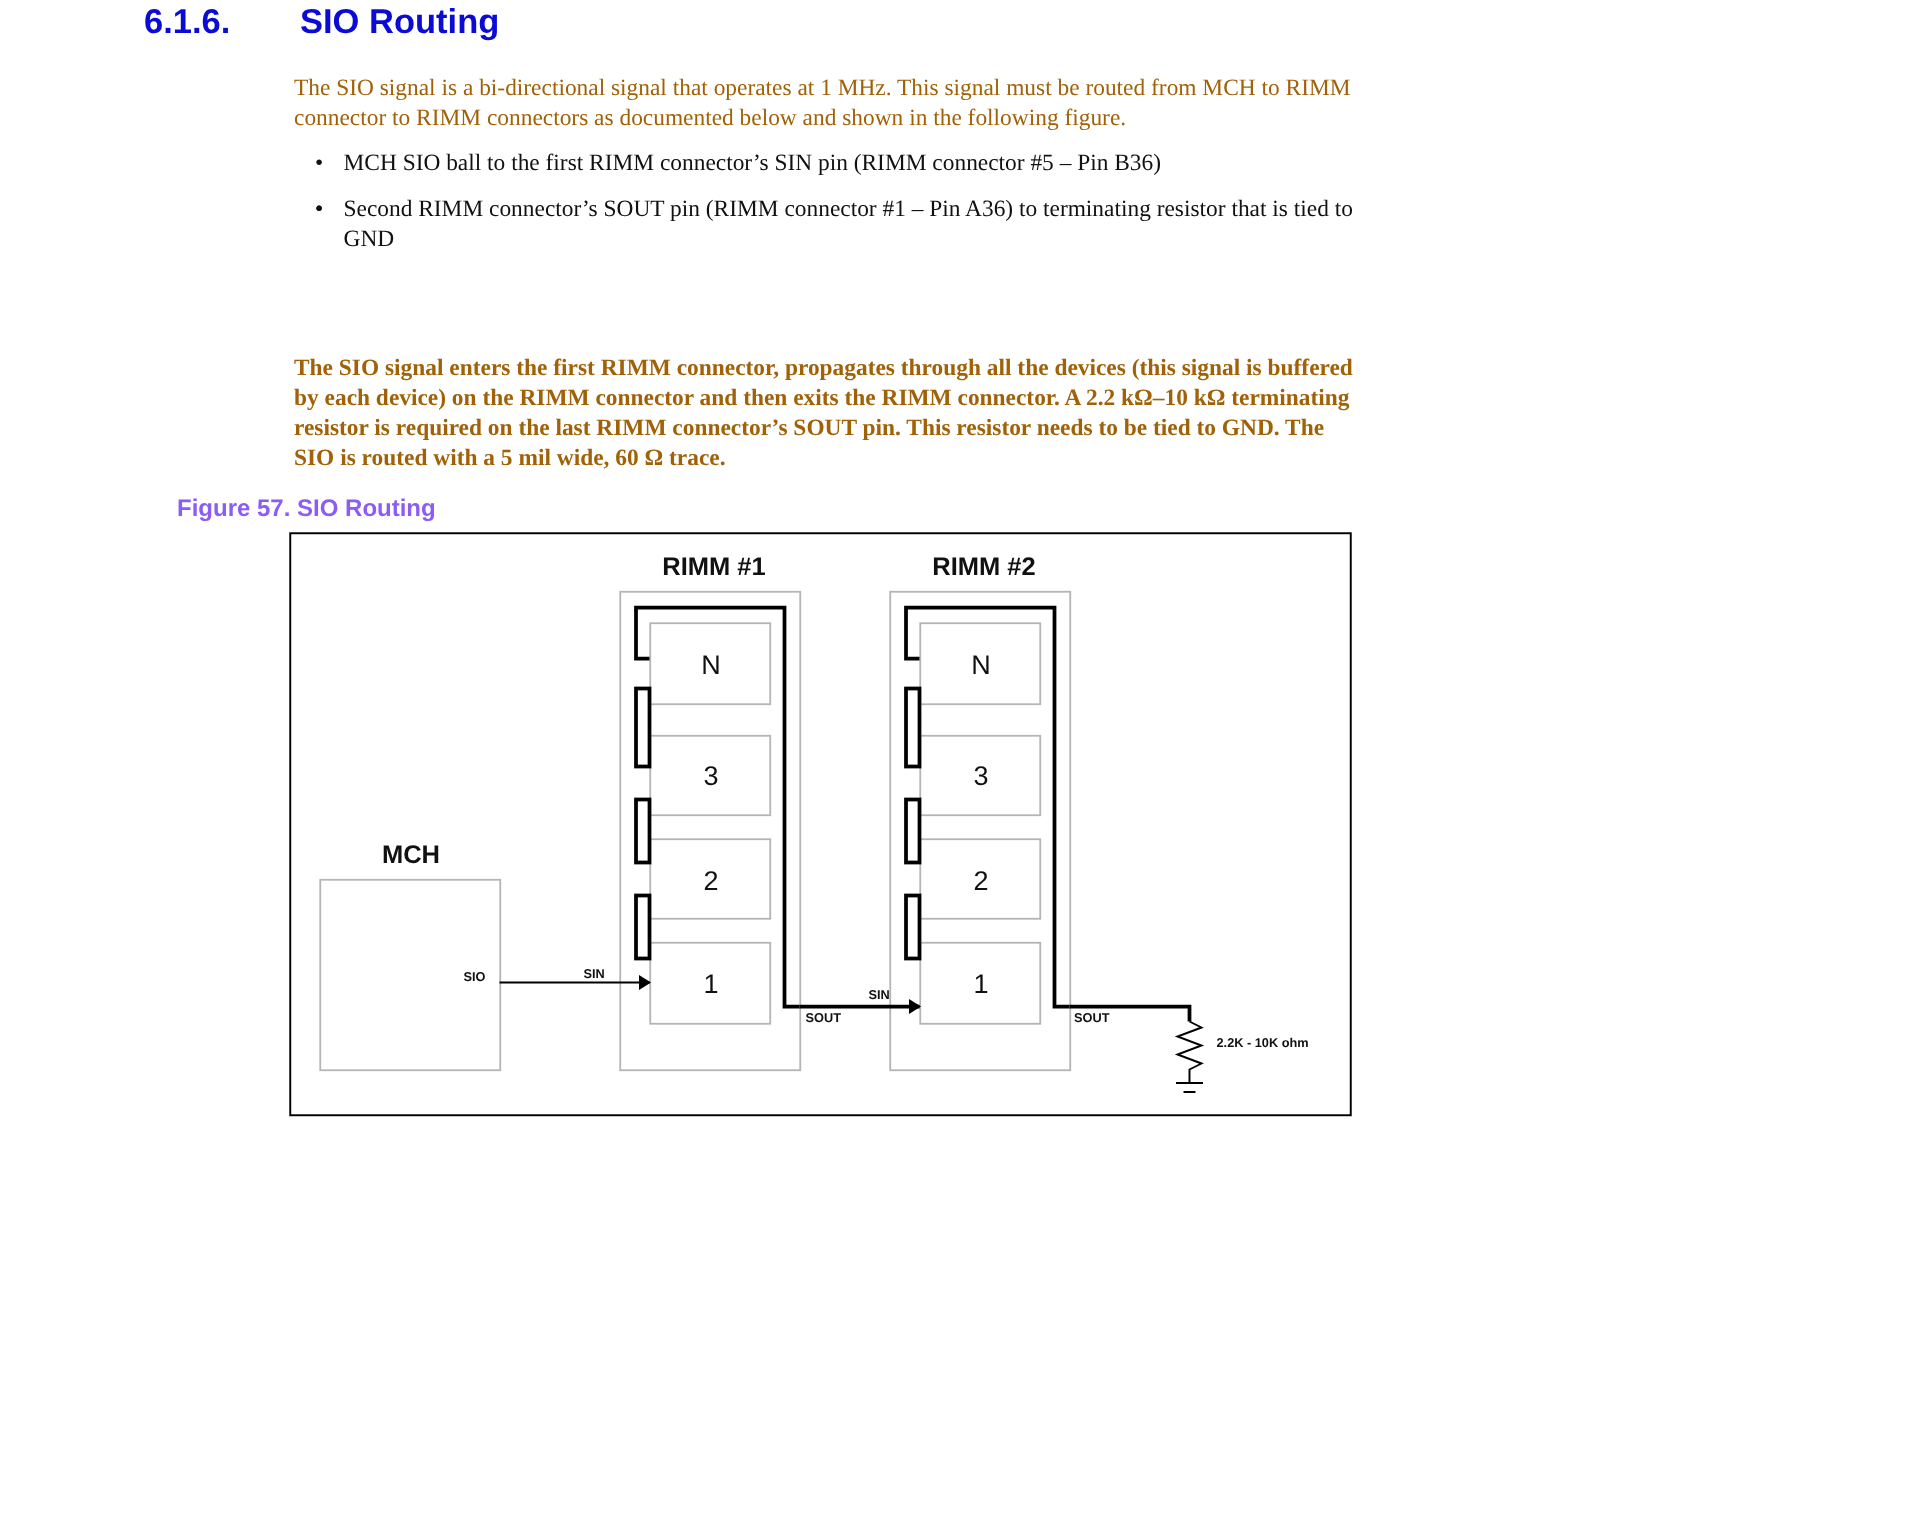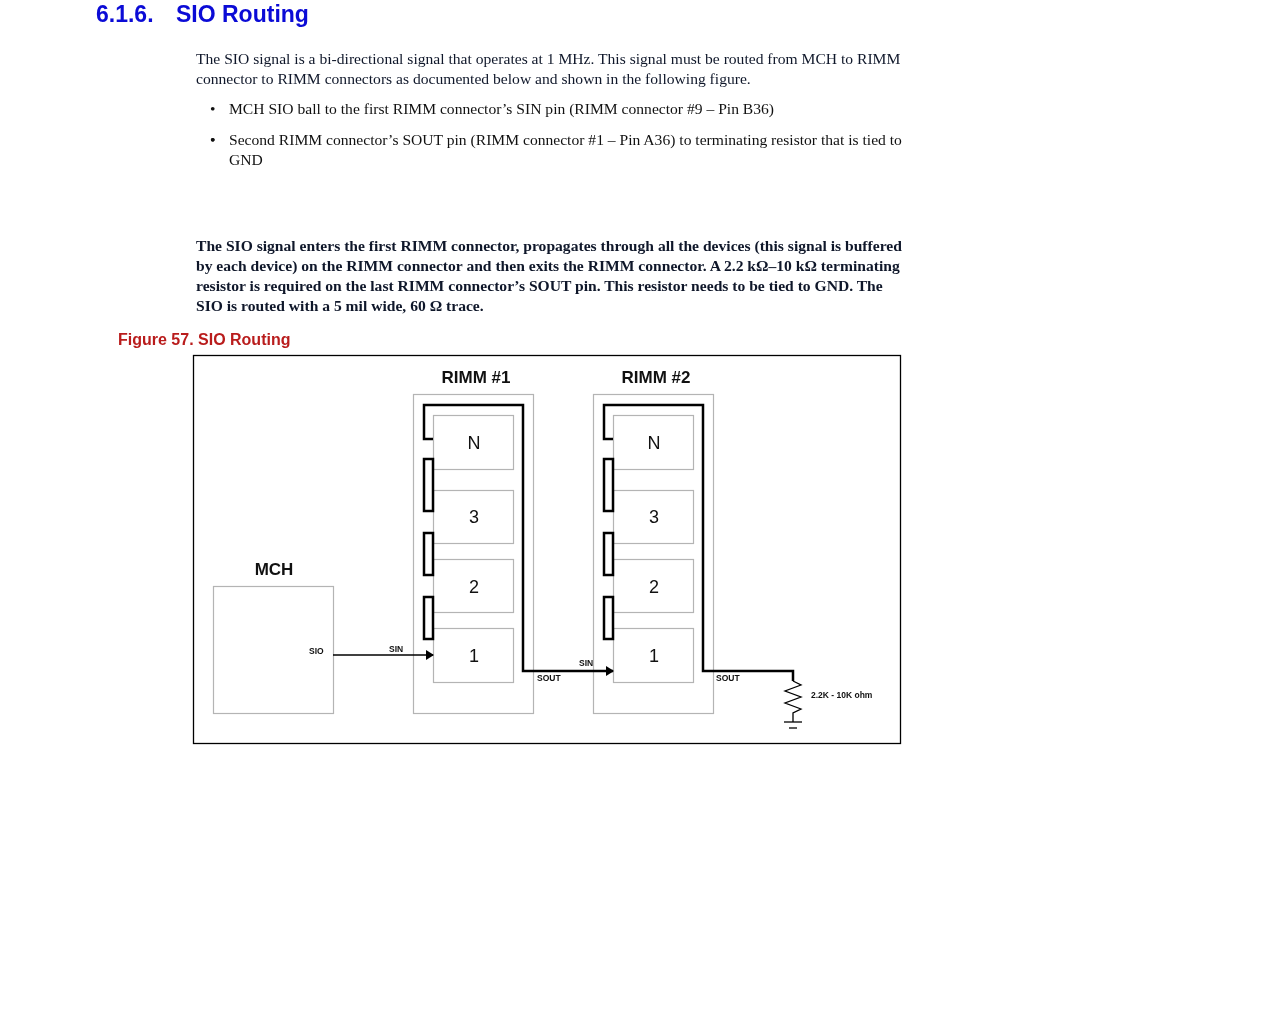--- a/index.html
+++ b/index.html
@@ -1,43 +1,43 @@
 <!DOCTYPE html>
 <html><head>
 <meta charset="utf-8">
 <style>
   html, body { margin:0; padding:0; background:#ffffff; }
   body { width:1280px; height:1024px; position:relative; overflow:hidden; }
   .heading { position:absolute; top:0; left:88px; font-family:"Liberation Sans", sans-serif; font-weight:bold; font-size:23px; color:#0b0bd6; }
   .heading .num { position:absolute; left:8px; top:1px; white-space:nowrap; }
-  .heading .title { position:absolute; left:88px; top:1px; white-space:nowrap; }
-  .body-text { position:absolute; left:196px; width:710px; font-family:"Liberation Serif", serif; font-size:15.6px; line-height:20px; color:#0f172a; }
+  .heading .title { position:absolute; left:112px; top:1px; white-space:nowrap; }
+  .body-text { position:absolute; left:196px; width:710px; font-family:"Liberation Serif", serif; font-size:15.6px; line-height:20px; color:#a16207; }
   .p1 { top:49px; }
   .bullets { position:absolute; left:196px; top:99px; width:710px; margin:0; padding:0; list-style:none; font-family:"Liberation Serif", serif; font-size:15.6px; line-height:20px; color:#111; }
   .bullets li { position:relative; padding-left:33px; margin-bottom:11px; }
   .bullets li .dot { position:absolute; left:14px; top:0; }
   .p2 { top:236px;font-weight:bold; }
-  .fig-caption { position:absolute; left:118px; top:331px; font-family:"Liberation Sans", sans-serif; font-weight:bold; font-size:16px; color:#b91c1c; white-space:nowrap; }
+  .fig-caption { position:absolute; left:118px; top:331px; font-family:"Liberation Sans", sans-serif; font-weight:bold; font-size:16px; color:#8b5cf6; white-space:nowrap; }
   svg.diagram { position:absolute; left:0; top:0; }
   .lbl-big { font-family:"Liberation Sans", sans-serif; font-weight:bold; font-size:17px; fill:#111; }
   .lbl-dev { font-family:"Liberation Sans", sans-serif; font-size:18px; fill:#111; }
   .lbl-small { font-family:"Liberation Sans", sans-serif; font-weight:bold; font-size:8.5px; fill:#111; }
 </style>
 </head>
 <body>
 
 <div class="heading">
   <span class="num">6.1.6.</span>
   <span class="title">SIO Routing</span>
 </div>
 
 <div class="body-text p1">The SIO signal is a bi-directional signal that operates at 1 MHz. This signal must be routed from MCH to RIMM connector to RIMM connectors as documented below and shown in the following figure.</div>
 
 <ul class="bullets">
-  <li><span class="dot">•</span><span>MCH SIO ball to the first RIMM connector’s SIN pin (RIMM connector #9 – Pin B36)</span></li>
+  <li><span class="dot">•</span><span>MCH SIO ball to the first RIMM connector’s SIN pin (RIMM connector #5 – Pin B36)</span></li>
   <li><span class="dot">•</span></li>
   <li><span class="dot">•</span><span>Second RIMM connector’s SOUT pin (RIMM connector #1 – Pin A36) to terminating resistor that is tied to GND</span></li>
 </ul>
 
 <div class="body-text p2">The SIO signal enters the first RIMM connector, propagates through all the devices (this signal is buffered by each device) on the RIMM connector and then exits the RIMM connector. A 2.2 kΩ–10 kΩ terminating resistor is required on the last RIMM connector’s SOUT pin. This resistor needs to be tied to GND. The SIO is routed with a 5 mil wide, 60 Ω trace.</div>
 
 <div class="fig-caption">Figure 57. SIO Routing</div>
 
 <svg class="diagram" width="1280" height="1024">
   <defs>

